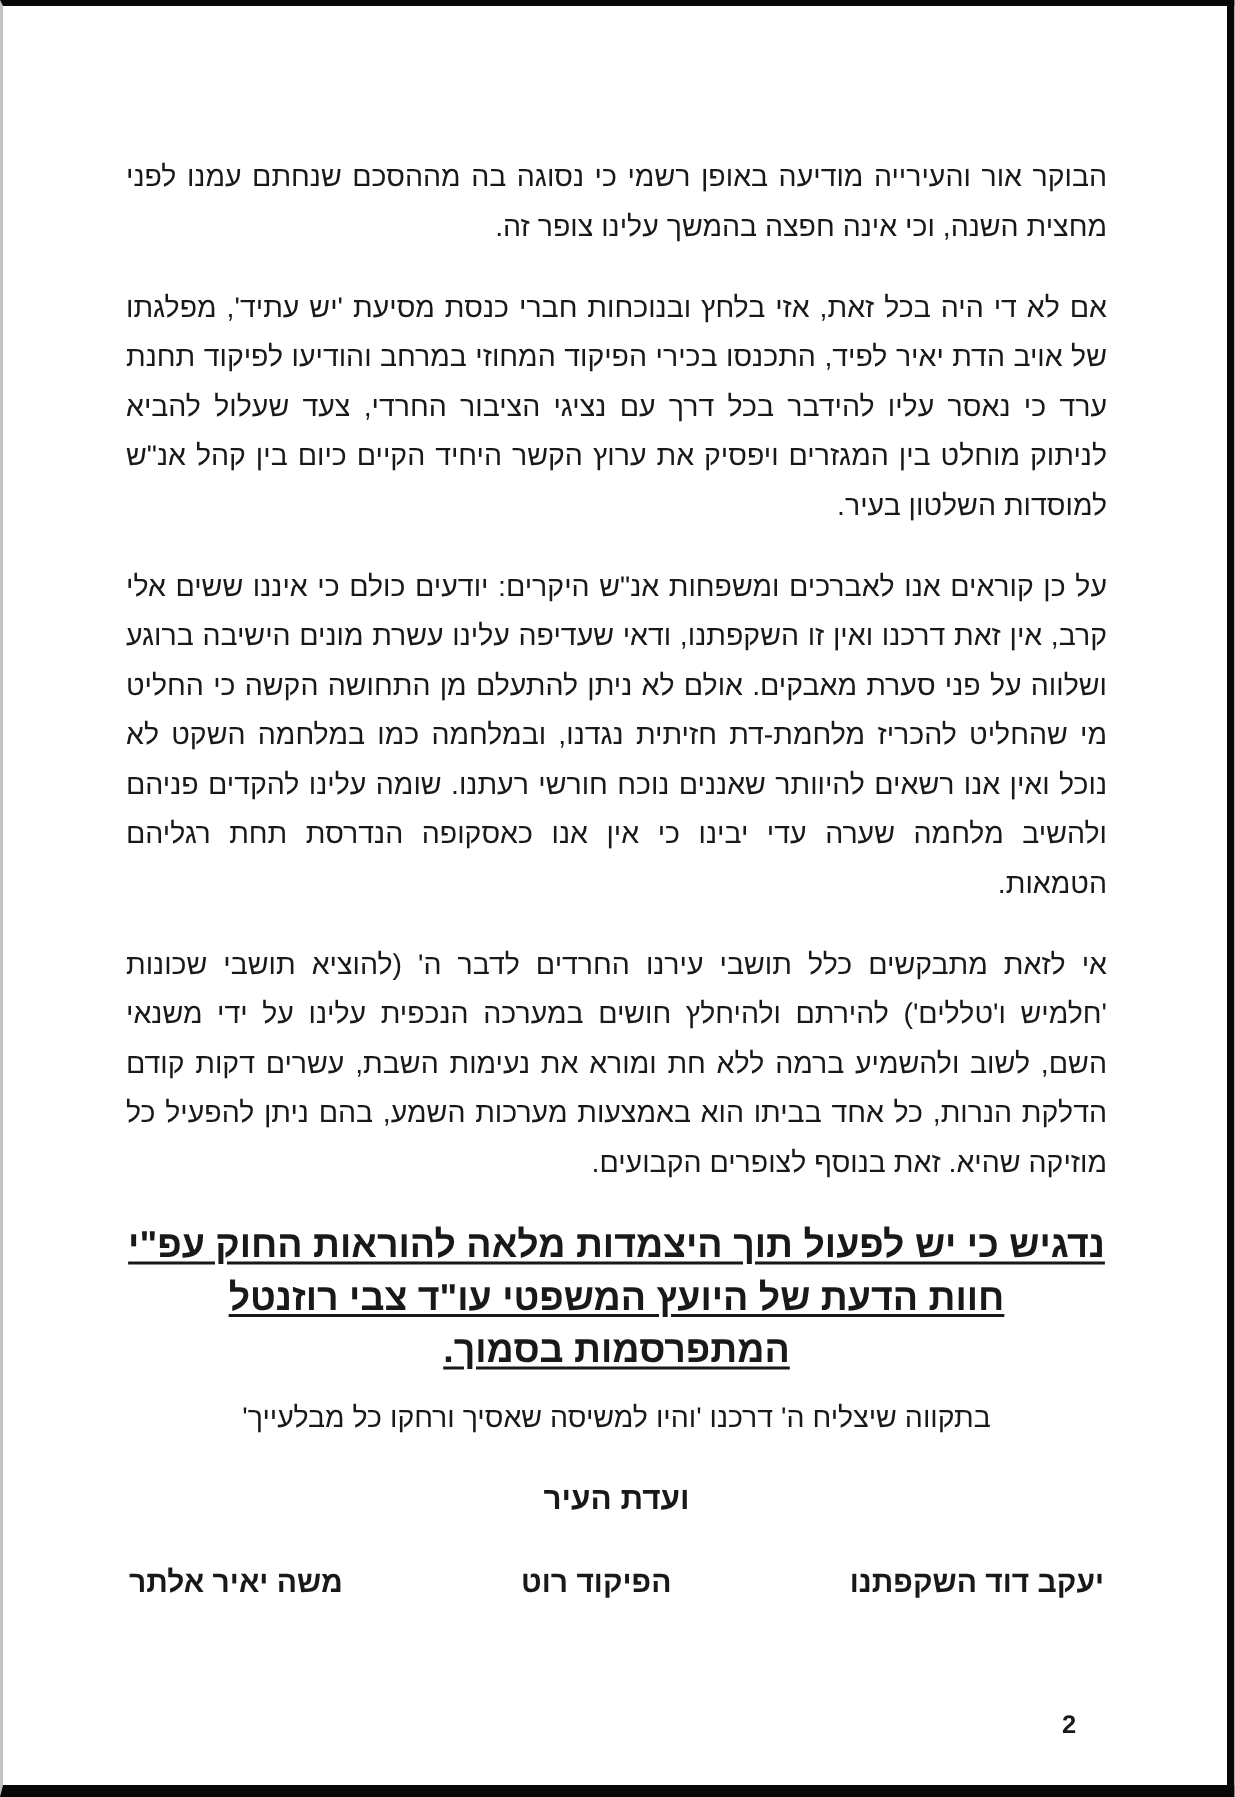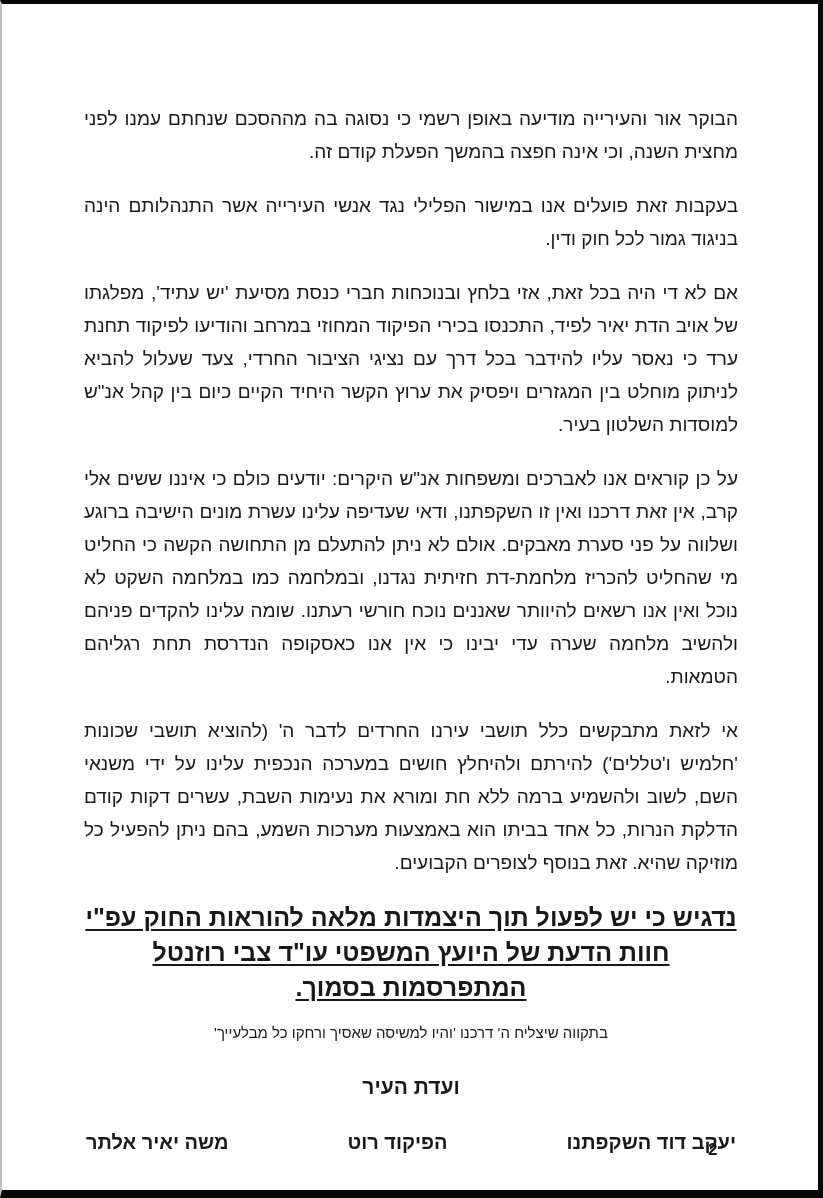--- a/index.html
+++ b/index.html
@@ -29,21 +29,21 @@
   .legal-note {
     font-size: 25px;
     line-height: 35px;
     font-weight: bold;
     text-align: center;
     text-decoration: underline;
     text-underline-offset: 3px;
     margin: 4px 0 0 0;
   }
   .closing-line {
-    font-size: 15px;
+    font-size: 19px;
     line-height: 24px;
     text-align: center;
     margin-top: 16px;
   }
   .committee-title {
     font-size: 21px;
     font-weight: bold;
     text-align: center;
     margin-top: 30px;
   }
@@ -62,22 +62,21 @@
     bottom: 30px;
     font-size: 17px;
     font-weight: bold;
   }
 </style>
 </head>
 <body>
 
 <div class="page">
 
-  <p class="body-par">הבוקר אור והעירייה מודיעה באופן רשמי כי נסוגה בה מההסכם שנחתם עמנו לפני מחצית השנה, וכי אינה חפצה בהמשך הפעלת קודם זה.</p>
-  <p class="body-par">בעקבות זאת פועלים אנו במישור הפלילי נגד אנשי העירייה אשר התנהלותם הינה בניגוד גמור לכל חוק ודין.</p>
+  <p class="body-par">הבוקר אור והעירייה מודיעה באופן רשמי כי נסוגה בה מההסכם שנחתם עמנו לפני מחצית השנה, וכי אינה חפצה בהמשך עלינו צופר זה.</p>
   <p class="body-par">אם לא די היה בכל זאת, אזי בלחץ ובנוכחות חברי כנסת מסיעת 'יש עתיד', מפלגתו של אויב הדת יאיר לפיד, התכנסו בכירי הפיקוד המחוזי במרחב והודיעו לפיקוד תחנת ערד כי נאסר עליו להידבר בכל דרך עם נציגי הציבור החרדי, צעד שעלול להביא לניתוק מוחלט בין המגזרים ויפסיק את ערוץ הקשר היחיד הקיים כיום בין קהל אנ"ש למוסדות השלטון בעיר.</p>
   <p class="body-par">על כן קוראים אנו לאברכים ומשפחות אנ"ש היקרים: יודעים כולם כי איננו ששים אלי קרב, אין זאת דרכנו ואין זו השקפתנו, ודאי שעדיפה עלינו עשרת מונים הישיבה ברוגע ושלווה על פני סערת מאבקים. אולם לא ניתן להתעלם מן התחושה הקשה כי החליט מי שהחליט להכריז מלחמת-דת חזיתית נגדנו, ובמלחמה כמו במלחמה השקט לא נוכל ואין אנו רשאים להיוותר שאננים נוכח חורשי רעתנו. שומה עלינו להקדים פניהם ולהשיב מלחמה שערה עדי יבינו כי אין אנו כאסקופה הנדרסת תחת רגליהם הטמאות.</p>
   <p class="body-par">אי לזאת מתבקשים כלל תושבי עירנו החרדים לדבר ה' (להוציא תושבי שכונות 'חלמיש ו'טללים') להירתם ולהיחלץ חושים במערכה הנכפית עלינו על ידי משנאי השם, לשוב ולהשמיע ברמה ללא חת ומורא את נעימות השבת, עשרים דקות קודם הדלקת הנרות, כל אחד בביתו הוא באמצעות מערכות השמע, בהם ניתן להפעיל כל מוזיקה שהיא. זאת בנוסף לצופרים הקבועים.</p>
 
   <p class="legal-note">נדגיש כי יש לפעול תוך היצמדות מלאה להוראות החוק עפ"י חוות הדעת של היועץ המשפטי עו"ד צבי רוזנטל המתפרסמות בסמוך.</p>
 
   <p class="closing-line">בתקווה שיצליח ה' דרכנו 'והיו למשיסה שאסיך ורחקו כל מבלעייך'</p>
 
   <p class="committee-title">ועדת העיר</p>
 

